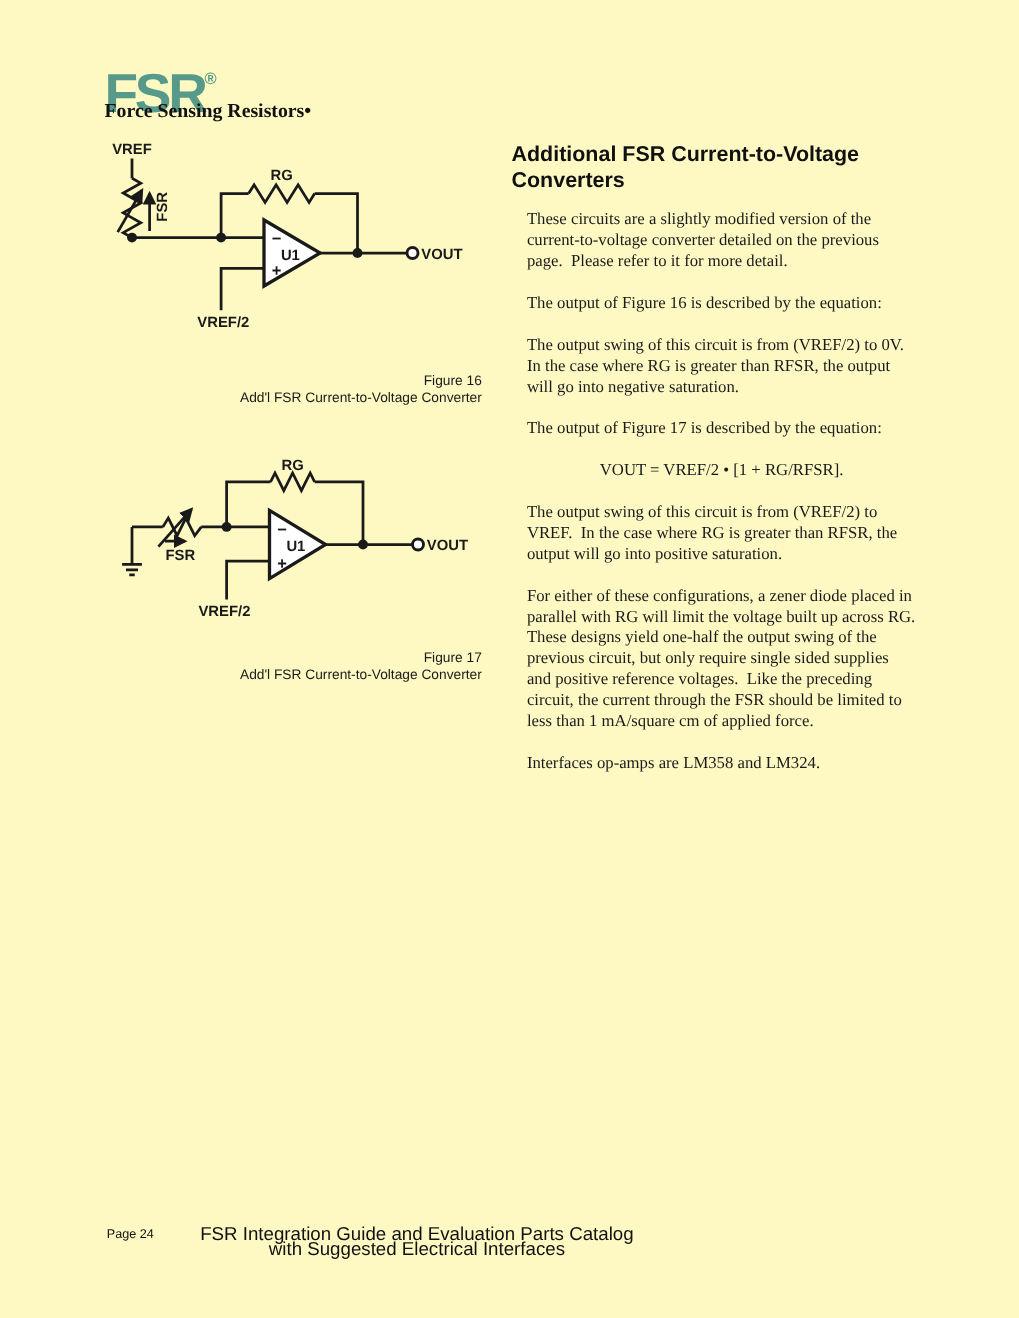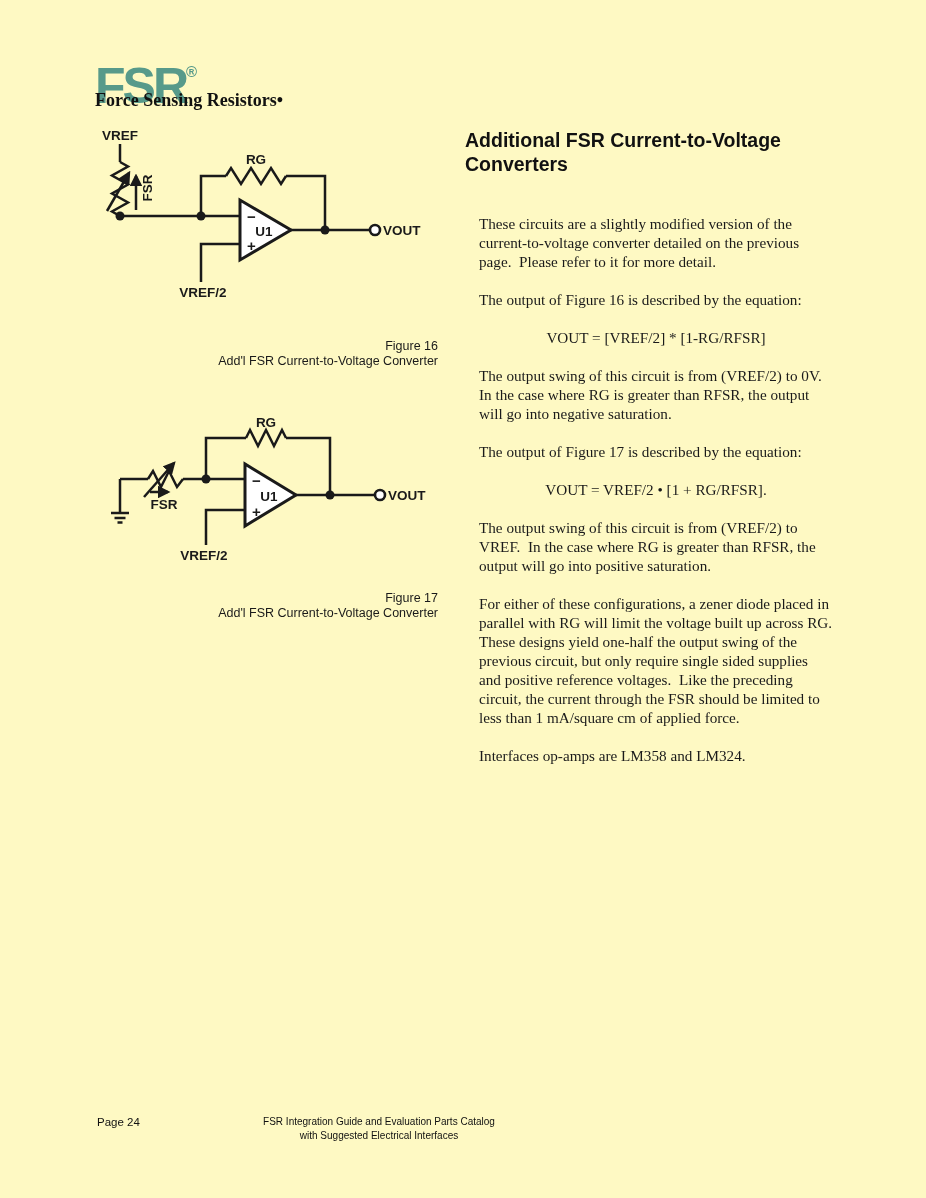--- a/index.html
+++ b/index.html
@@ -72,42 +72,42 @@
   svg text.opamp-sign { font-size: 15px; }
 
   
   .article { position: absolute; left: 465px; top: 128px; width: 368px; }
   .article h1 {
     font-family: "Liberation Sans", sans-serif;
     font-weight: 700;
     font-size: 19.5px;
     line-height: 24px;
     color: #111;
-    margin-bottom: 38px;
+    margin-bottom: 14px;
   }
   .article p {
     font-family: "Liberation Serif", serif;
     font-size: 15.2px;
     line-height: 19px;
     white-space: pre-wrap;
     margin-bottom: 19px;
     color: #1a1a1a;
     margin-left: 14px;
   }
   .article p.equation { text-align: center; white-space: normal; }
 
   
   .footer-page {
     position: absolute; left: 97px; top: 1115px;
     font-size: 11.5px; line-height: 14px; color: #111;
   }
   .footer-center {
     position: absolute; left: 0; top: 1115px; width: 758px;
     text-align: center;
-    font-size: 10px; line-height: 14px; color: #111;
+    font-size: 17px; line-height: 14px; color: #111;
   }
 </style>
 </head>
 <body>
 
 <div class="page">
 
   <div class="logo-block">
     <div class="logo-fsr"><span>FSR</span><span class="logo-reg">®</span></div>
     <div class="logo-tagline">Force Sensing Resistors•</div>
@@ -198,21 +198,20 @@
 
   <div class="fig-caption fig17-caption">
     <div>Figure 17</div>
     <div>Add'l FSR Current-to-Voltage Converter</div>
   </div>
 
   <div class="article">
     <h1>Additional FSR Current-to-Voltage Converters</h1>
     <p>These circuits are a slightly modified version of the current-to-voltage converter detailed on the previous page.  Please refer to it for more detail.</p>
     <p>The output of Figure 16 is described by the equation:</p>
-    <p class="equation">VOUT = [VREF/2] * [1-RG/RFSR]</p>
     <p>The output swing of this circuit is from (VREF/2) to 0V.  In the case where RG is greater than RFSR, the output will go into negative saturation.</p>
     <p>The output of Figure 17 is described by the equation:</p>
     <p class="equation">VOUT = VREF/2 • [1 + RG/RFSR].</p>
     <p>The output swing of this circuit is from (VREF/2) to VREF.  In the case where RG is greater than RFSR, the output will go into positive saturation.</p>
     <p>For either of these configurations, a zener diode placed in parallel with RG will limit the voltage built up across RG.  These designs yield one-half the output swing of the previous circuit, but only require single sided supplies and positive reference voltages.  Like the preceding circuit, the current through the FSR should be limited to less than 1 mA/square cm of applied force.</p>
     <p>Interfaces op-amps are LM358 and LM324.</p>
   </div>
 
   <div class="footer-page">Page 24</div>
   <div class="footer-center">

